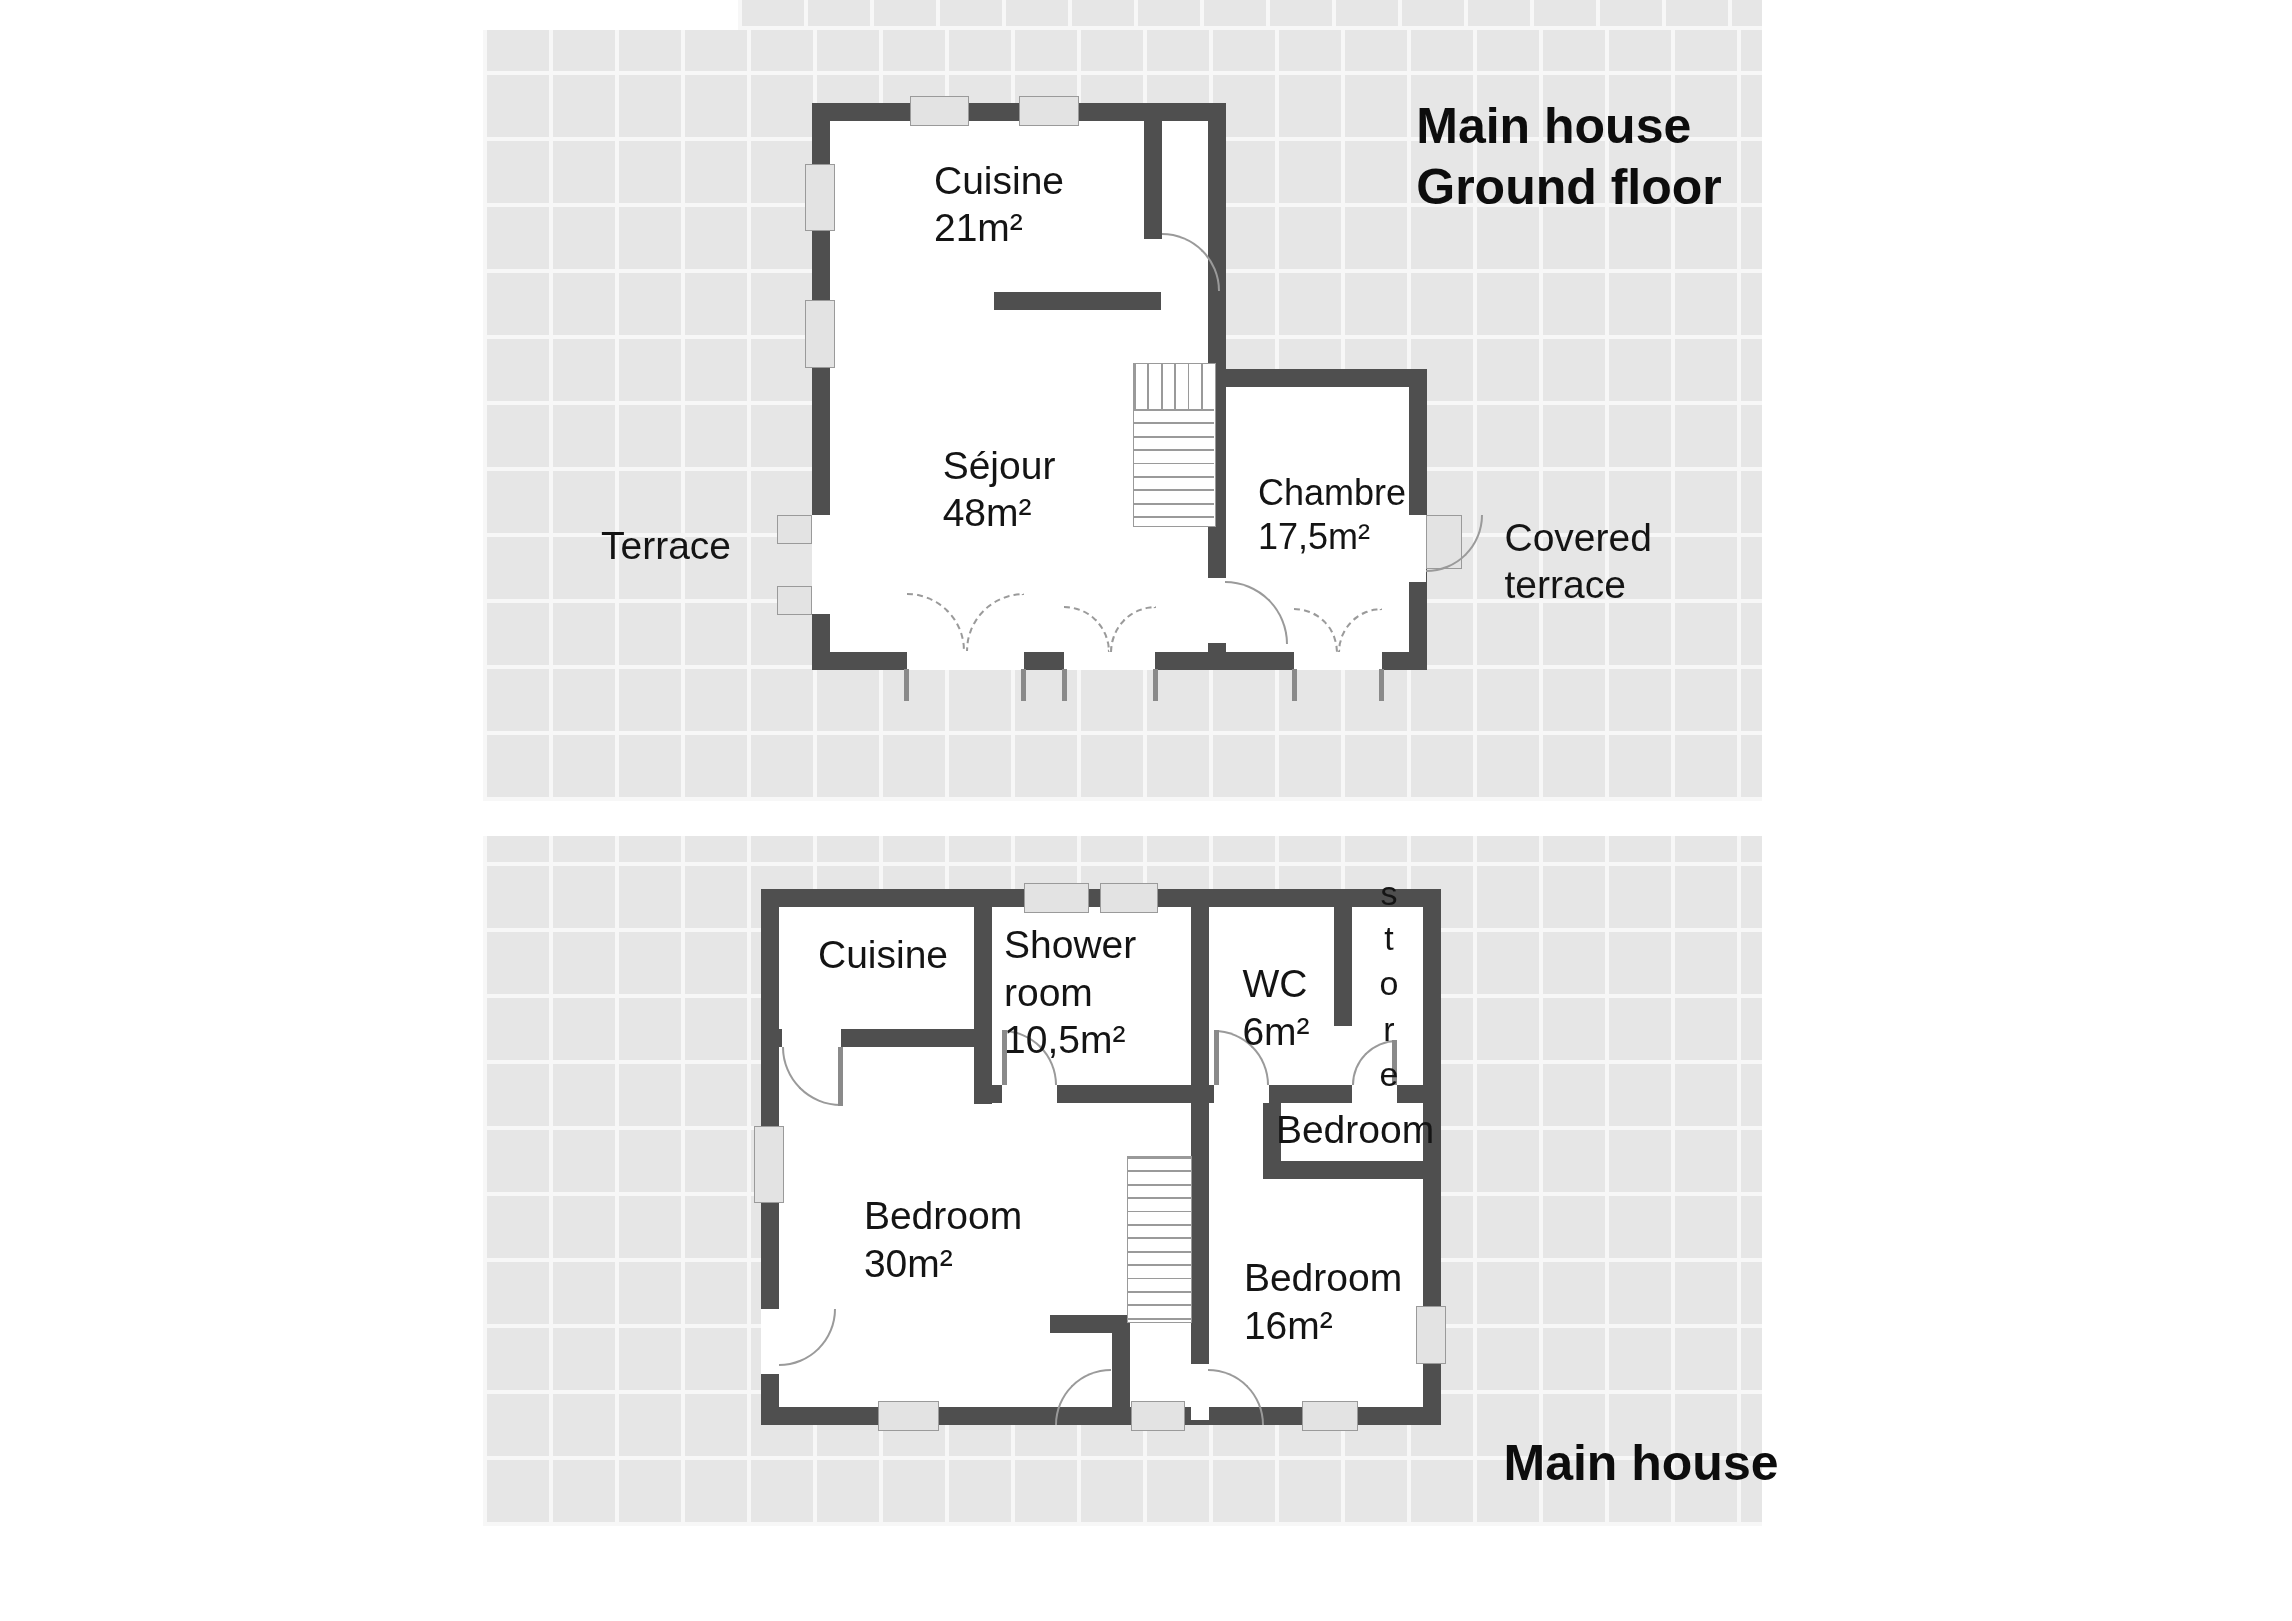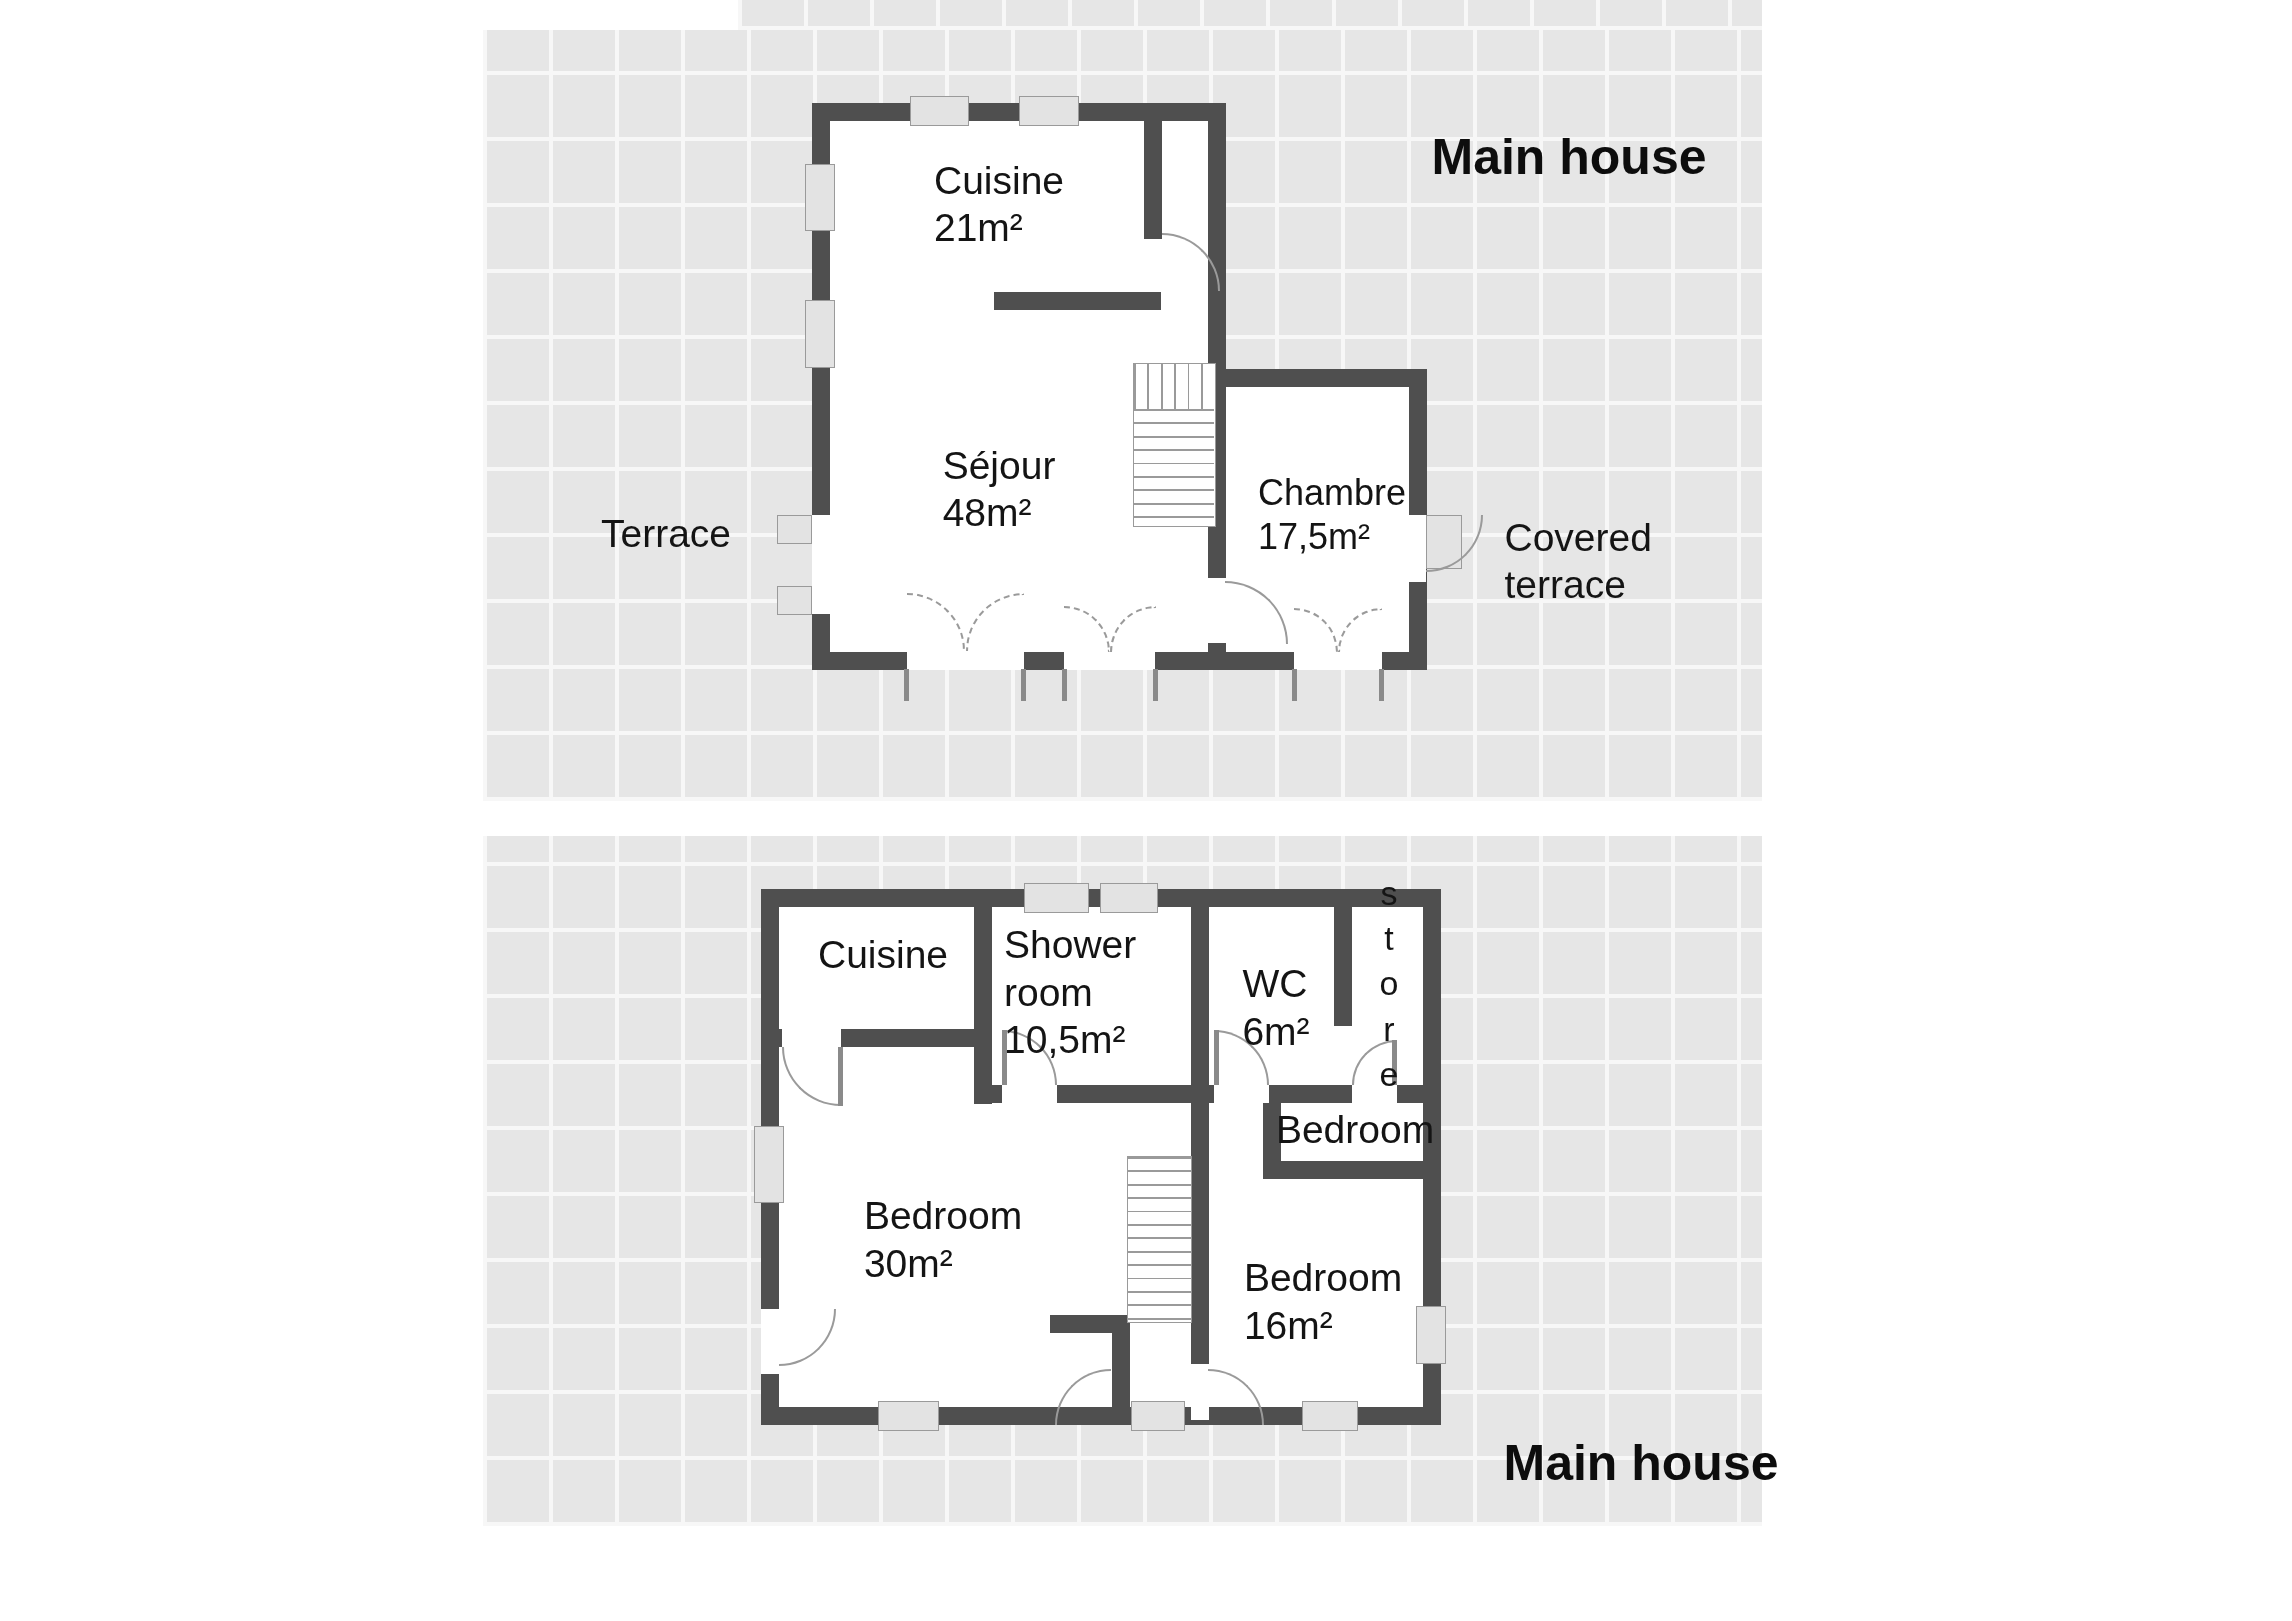--- a/index.html
+++ b/index.html
@@ -110,28 +110,29 @@
     <span class="ln">21m²</span>
   </div>
   <div class="rlabel" style="left:516px;top:460px">
     <span class="ln">Séjour</span>
     <span class="ln">48m²</span>
   </div>
   <div class="rlabel" style="left:849px;top:485px;font-size:36px">
     <span class="ln">Chambre</span>
     <span class="ln">17,5m²</span>
   </div>
-  <div class="rlabel" style="left:183px;top:504px">
+  <div class="rlabel" style="left:183px;top:516px">
     <span class="ln">Terrace</span>
   </div>
   <div class="rlabel wrap200" style="left:1111px;top:532px">
     <span>Covered terrace</span>
   </div>
   <div class="ftitle" style="left:1086px;top:127px">
     <span class="ln">Main house</span>
+    <span class="ln">Ground floor</span>
   </div>
 </div>
 
 <div class="panel" style="left:483px;top:836px;width:1279px;height:690px">
 
   <div class="block" style="left:278px;top:53px;width:680px;height:536px"></div>
 
   <div class="wall" style="left:491px;top:53px;width:18px;height:215px"></div>
   <div class="wall" style="left:278px;top:193px;width:231px;height:18px"></div>
   <div class="wall" style="left:708px;top:53px;width:18px;height:215px"></div>

